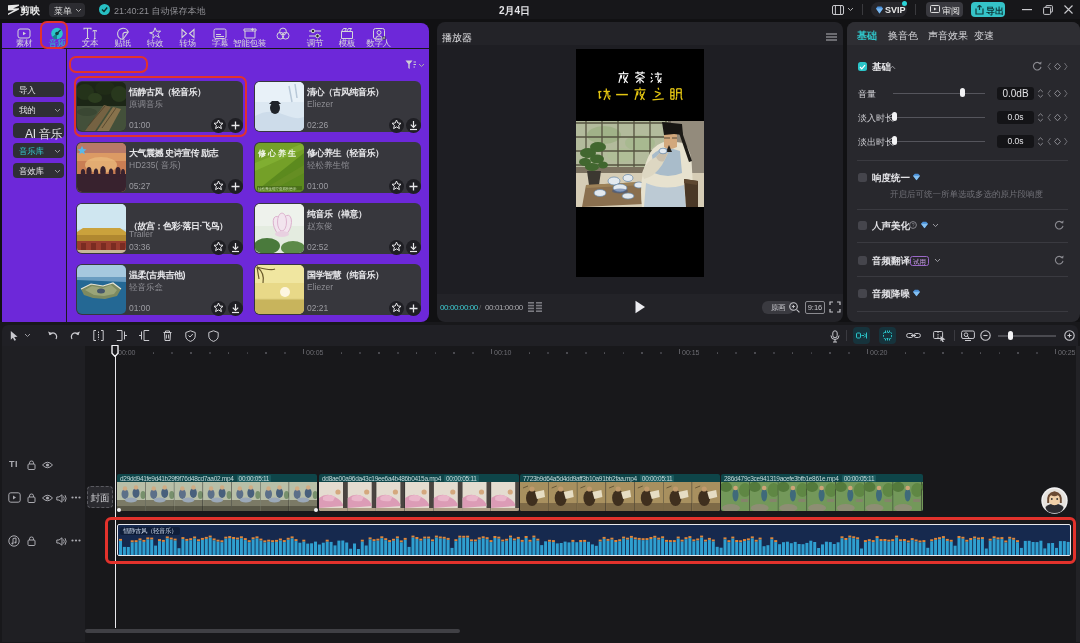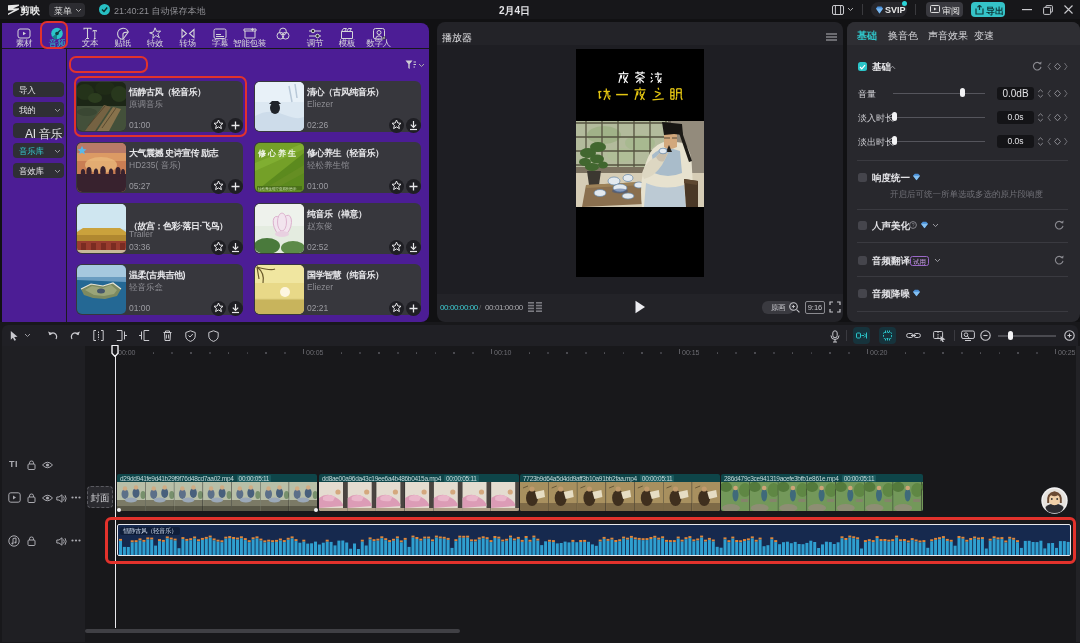--- a/index.html
+++ b/index.html
@@ -68,21 +68,21 @@
     </svg>
   <svg class="abs" style="left:1043px;top:4.5px" width="10" height="10" viewBox="0 0 10 10">
       <rect x="0.6" y="2.4" width="7" height="7" rx="1" stroke="#c9c9cd" fill="none"></rect>
       <path d="M3 2.4 L3 1 Q3 0.6 3.4 0.6 L8.6 0.6 Q9.4 0.6 9.4 1.4 L9.4 6.6 Q9.4 7 9 7 L7.6 7" stroke="#c9c9cd" fill="none"></path>
     </svg>
   <svg class="abs" style="left:1064px;top:5px" width="9" height="9" viewBox="0 0 9 9">
       <path d="M0.5 0.5 L8.5 8.5 M8.5 0.5 L0.5 8.5" stroke="#c9c9cd" stroke-width="1.1"></path>
     </svg>
 </div>
 
-<div class="abs" style="left:2px;top:23px;width:427px;height:299px;background:#4c1d95;border-radius:0 8px 8px 0;">
+<div class="abs" style="left:2px;top:23px;width:427px;height:299px;background:#6d28d9;border-radius:0 8px 8px 0;">
 
   <div id="tabstrip" class="abs" style="left:0;top:0;width:427px;height:26px;border-bottom:1px solid #19191c;">
       <svg class="abs" style="left:15px;top:4px;" width="14" height="13" viewBox="0 0 14 13">
         <rect x="1" y="2" width="12" height="9" rx="2" stroke="#d4d4d8" fill="none"></rect>
         <path d="M6 4.8 L9 6.5 L6 8.2 Z" fill="#d4d4d8"></path>
       </svg>
       <div class="abs" style="left:-8px;top:15px;width:60px;text-align:center;font-size:8.5px;color:#d6d6da;letter-spacing:-0.3px;">素材</div>
       <svg class="abs" style="left:48px;top:4px;" width="14" height="13" viewBox="0 0 14 13">
         <circle cx="7" cy="6.5" r="5.8" fill="#2bc5c9"></circle>
         <path d="M7 6.5 L2.2 9.8 A5.8 5.8 0 0 0 7 12.3 Z" fill="#17818a"></path>

